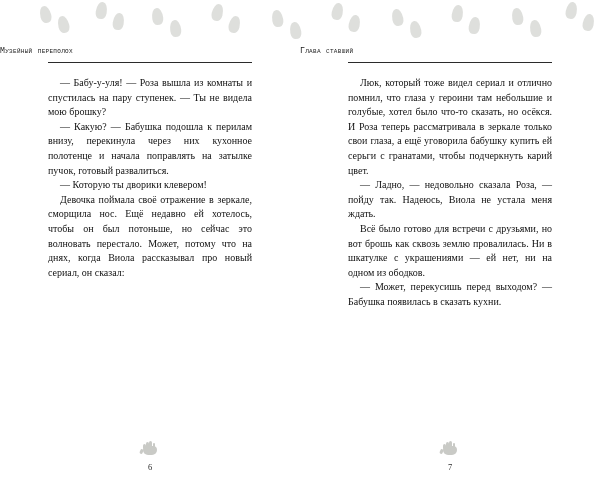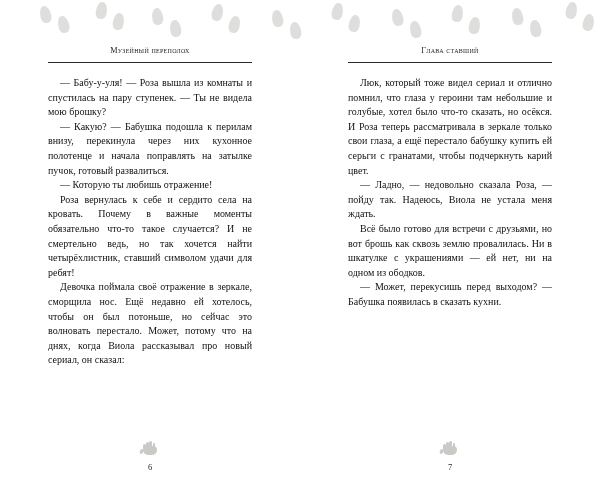--- a/index.html
+++ b/index.html
@@ -42,22 +42,22 @@
     background: #ffffff;
     box-sizing: border-box;
   }
   .page.left { left: 0; }
   .page.right { left: 300px; }
 
   .running-head {
     position: absolute;
     top: 6px;
     width: 100%;
-    text-align: center;
-    font-family: Liberation Serif, serif;
+    text-align: left;
+    font-family: Liberation Mono, monospace;
     font-size: 8.2px;
     letter-spacing: 0.3px;
     color: #1a1a1a;
     font-variant: small-caps;
   }
   .rule {
     position: absolute;
     top: 22px;
     left: 48px;
     width: 204px;
@@ -159,42 +159,41 @@
     <div class="foot" style="left:566px; top:2px; width:11px; height:17px; transform:rotate(12deg);"></div>
     <div class="foot" style="left:583px; top:14px; width:11px; height:17px; transform:rotate(12deg);"></div>
   </div>
 
   <div class="page left">
     <div class="running-head">Музейный переполох</div>
     <div class="rule"></div>
     <div class="col">
       <p>— Бабу-у-уля! — Роза вышла из комнаты и спустилась на пару ступенек. — Ты не видела мою брошку?</p>
       <p>— Какую? — Бабушка подошла к перилам внизу, перекинула через них кухонное полотенце и начала поправлять на затылке пучок, готовый развалиться.</p>
-      <p>— Которую ты любишь отражение!</p>
-      <p>Роза вернулась к себе и сердито села на кровать. Почему в важные моменты обязательно что-то такое случается? И не смертельно ведь, но так хочется найти четырёхлистник, ставший символом удачи для ребят!</p>
+      <p>— Которую ты дворики клевером!</p>
       <p>Девочка поймала своё отражение в зеркале, сморщила нос. Ещё недавно ей хотелось, чтобы он был потоньше, но сейчас это волновать перестало. Может, потому что на днях, когда Виола рассказывал про новый сериал, он сказал:</p>
     </div>
     <div class="folio-wrap">
       <span class="folio-hand">
         <span class="hand-finger f1"></span>
         <span class="hand-finger f2"></span>
         <span class="hand-finger f3"></span>
         <span class="hand-finger f4"></span>
         <span class="hand-thumb"></span>
         <span class="hand-palm"></span>
       </span>
       <span class="folio-num">6</span>
     </div>
   </div>
 
   <div class="page right">
     <div class="running-head">Глава ставший</div>
     <div class="rule"></div>
     <div class="col">
-      <p>Люк, который тоже видел сериал и отлично помнил, что глаза у героини там небольшие и голубые, хотел было что-то сказать, но осёкся. И Роза теперь рассматривала в зеркале только свои глаза, а ещё перестало бабушку купить ей серьги с гранатами, чтобы подчеркнуть карий цвет.</p>
+      <p>Люк, который тоже видел сериал и отлично помнил, что глаза у героини там небольшие и голубые, хотел было что-то сказать, но осёкся. И Роза теперь рассматривала в зеркале только свои глаза, а ещё уговорила бабушку купить ей серьги с гранатами, чтобы подчеркнуть карий цвет.</p>
       <p>— Ладно, — недовольно сказала Роза, — пойду так. Надеюсь, Виола не устала меня ждать.</p>
       <p>Всё было готово для встречи с друзьями, но вот брошь как сквозь землю провалилась. Ни в шкатулке с украшениями — ей нет, ни на одном из ободков.</p>
       <p>— Может, перекусишь перед выходом? — Бабушка появилась в сказать кухни.</p>
     </div>
     <div class="folio-wrap">
       <span class="folio-hand">
         <span class="hand-finger f1"></span>
         <span class="hand-finger f2"></span>
         <span class="hand-finger f3"></span>
         <span class="hand-finger f4"></span>

